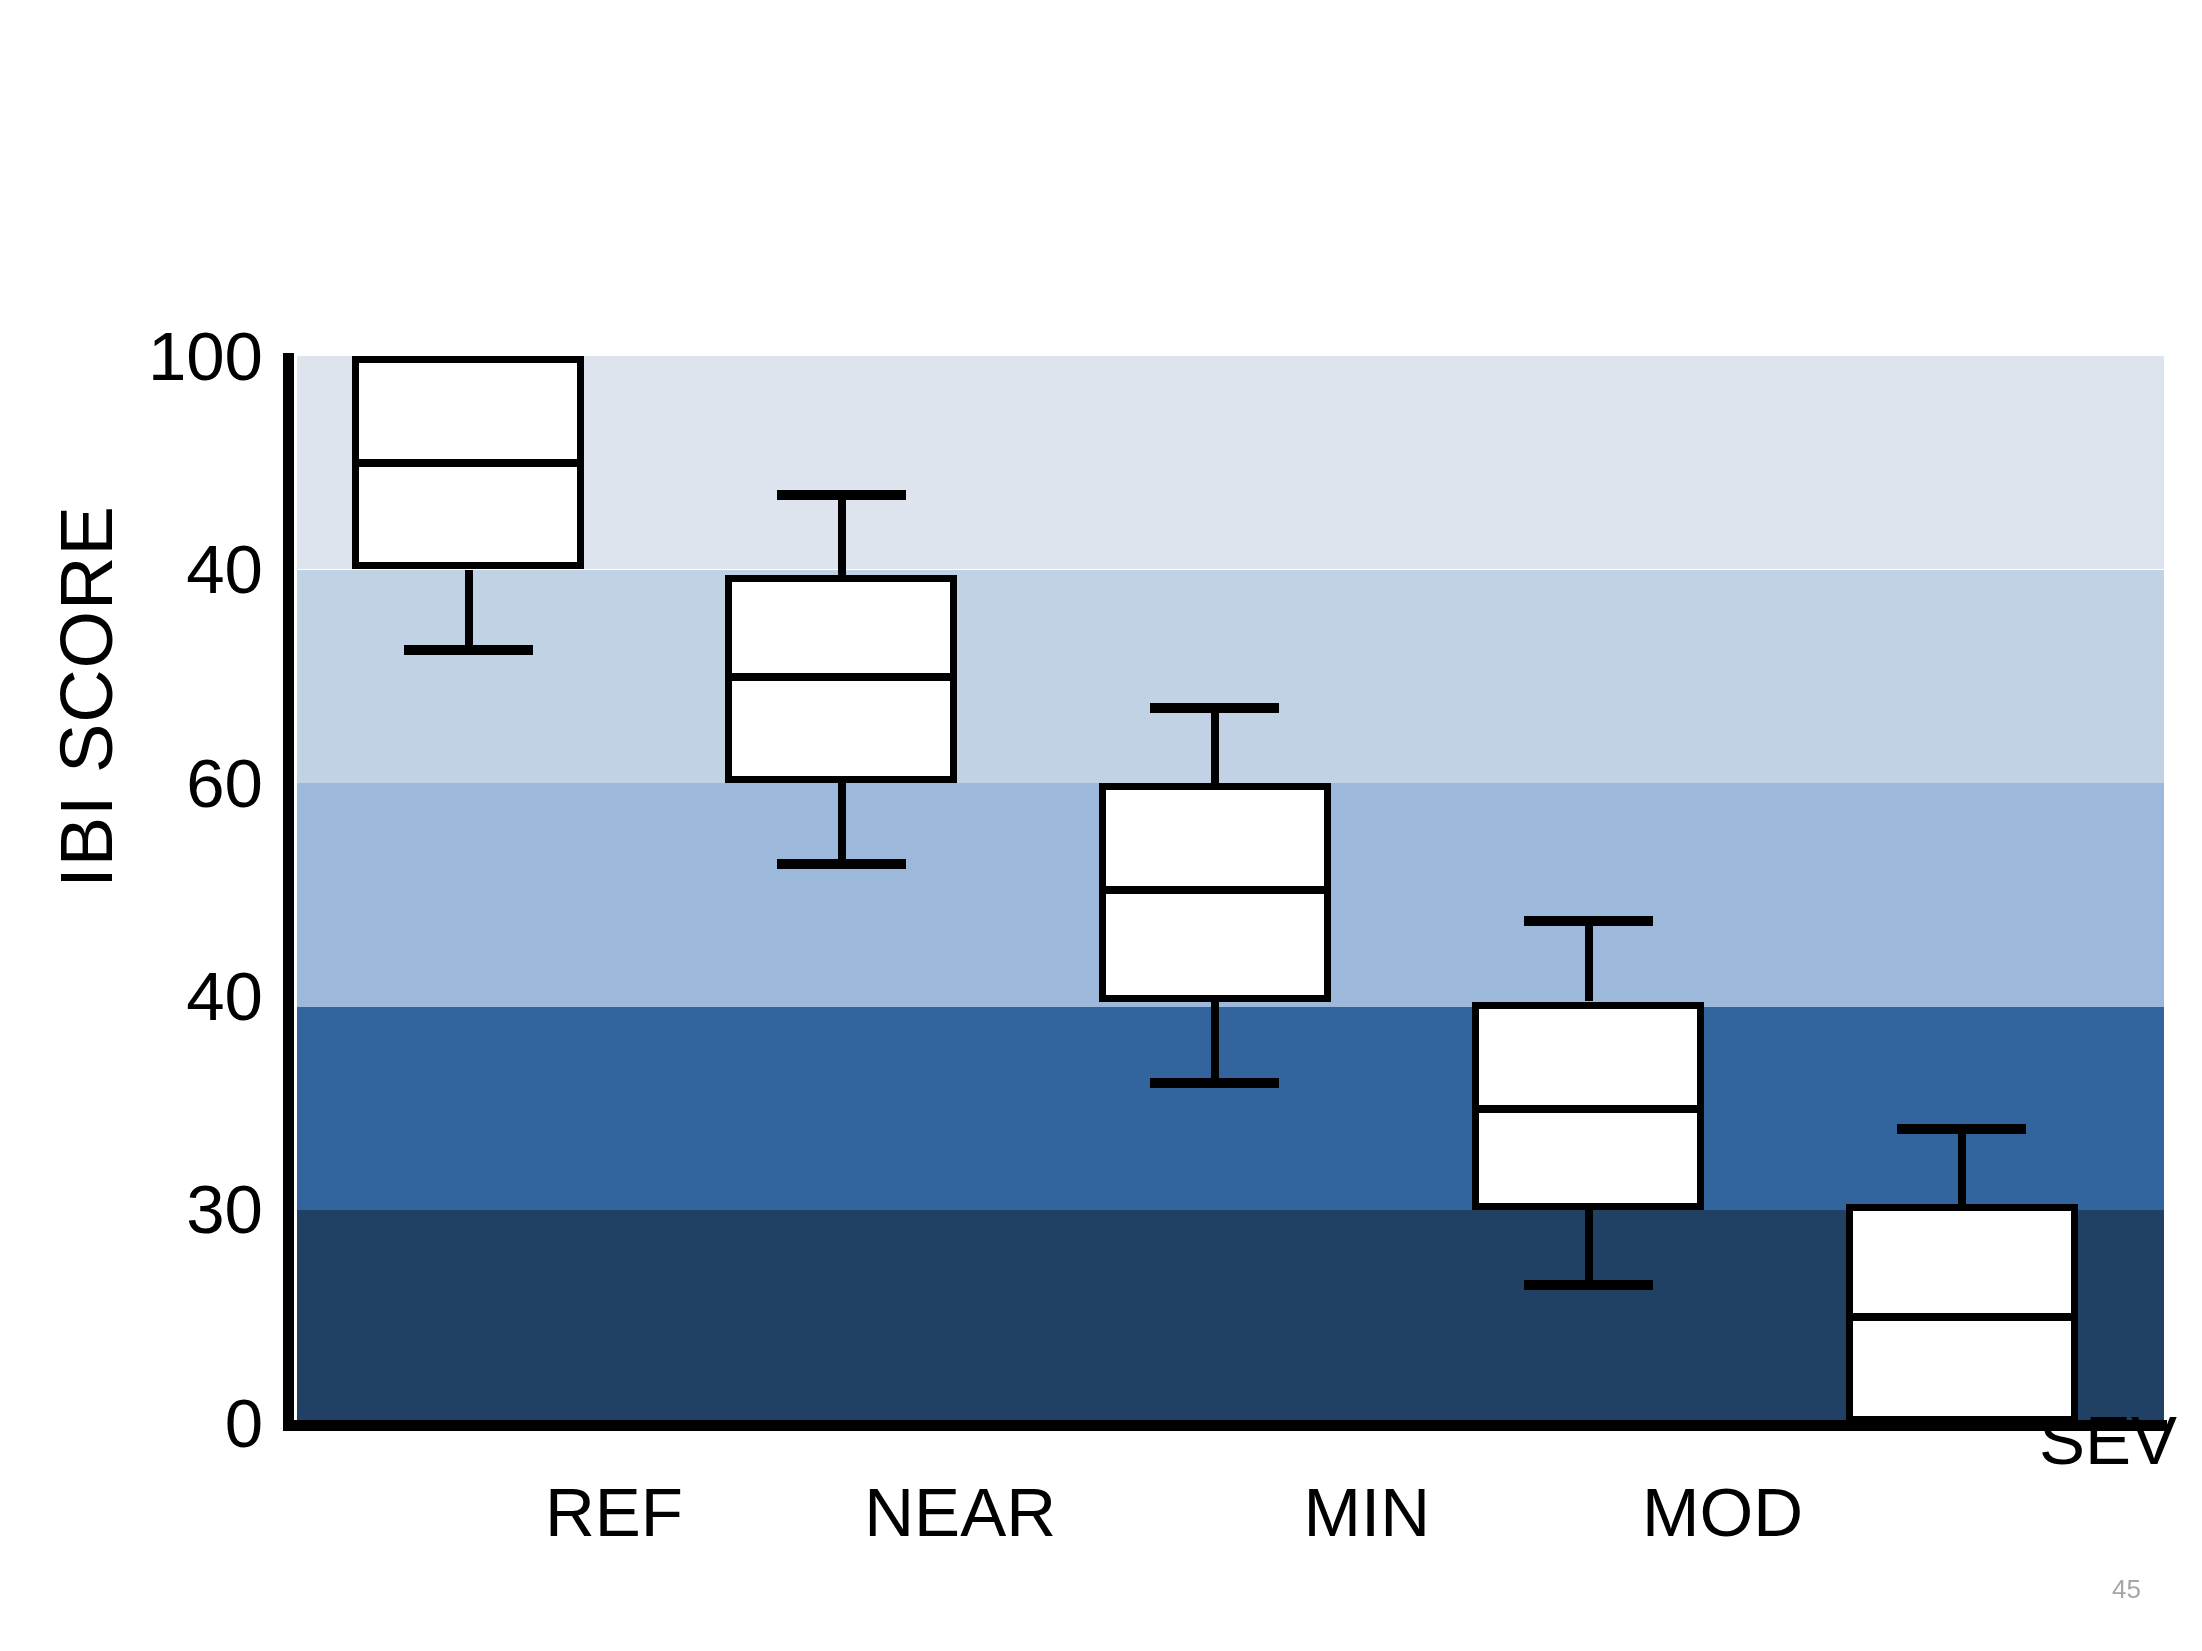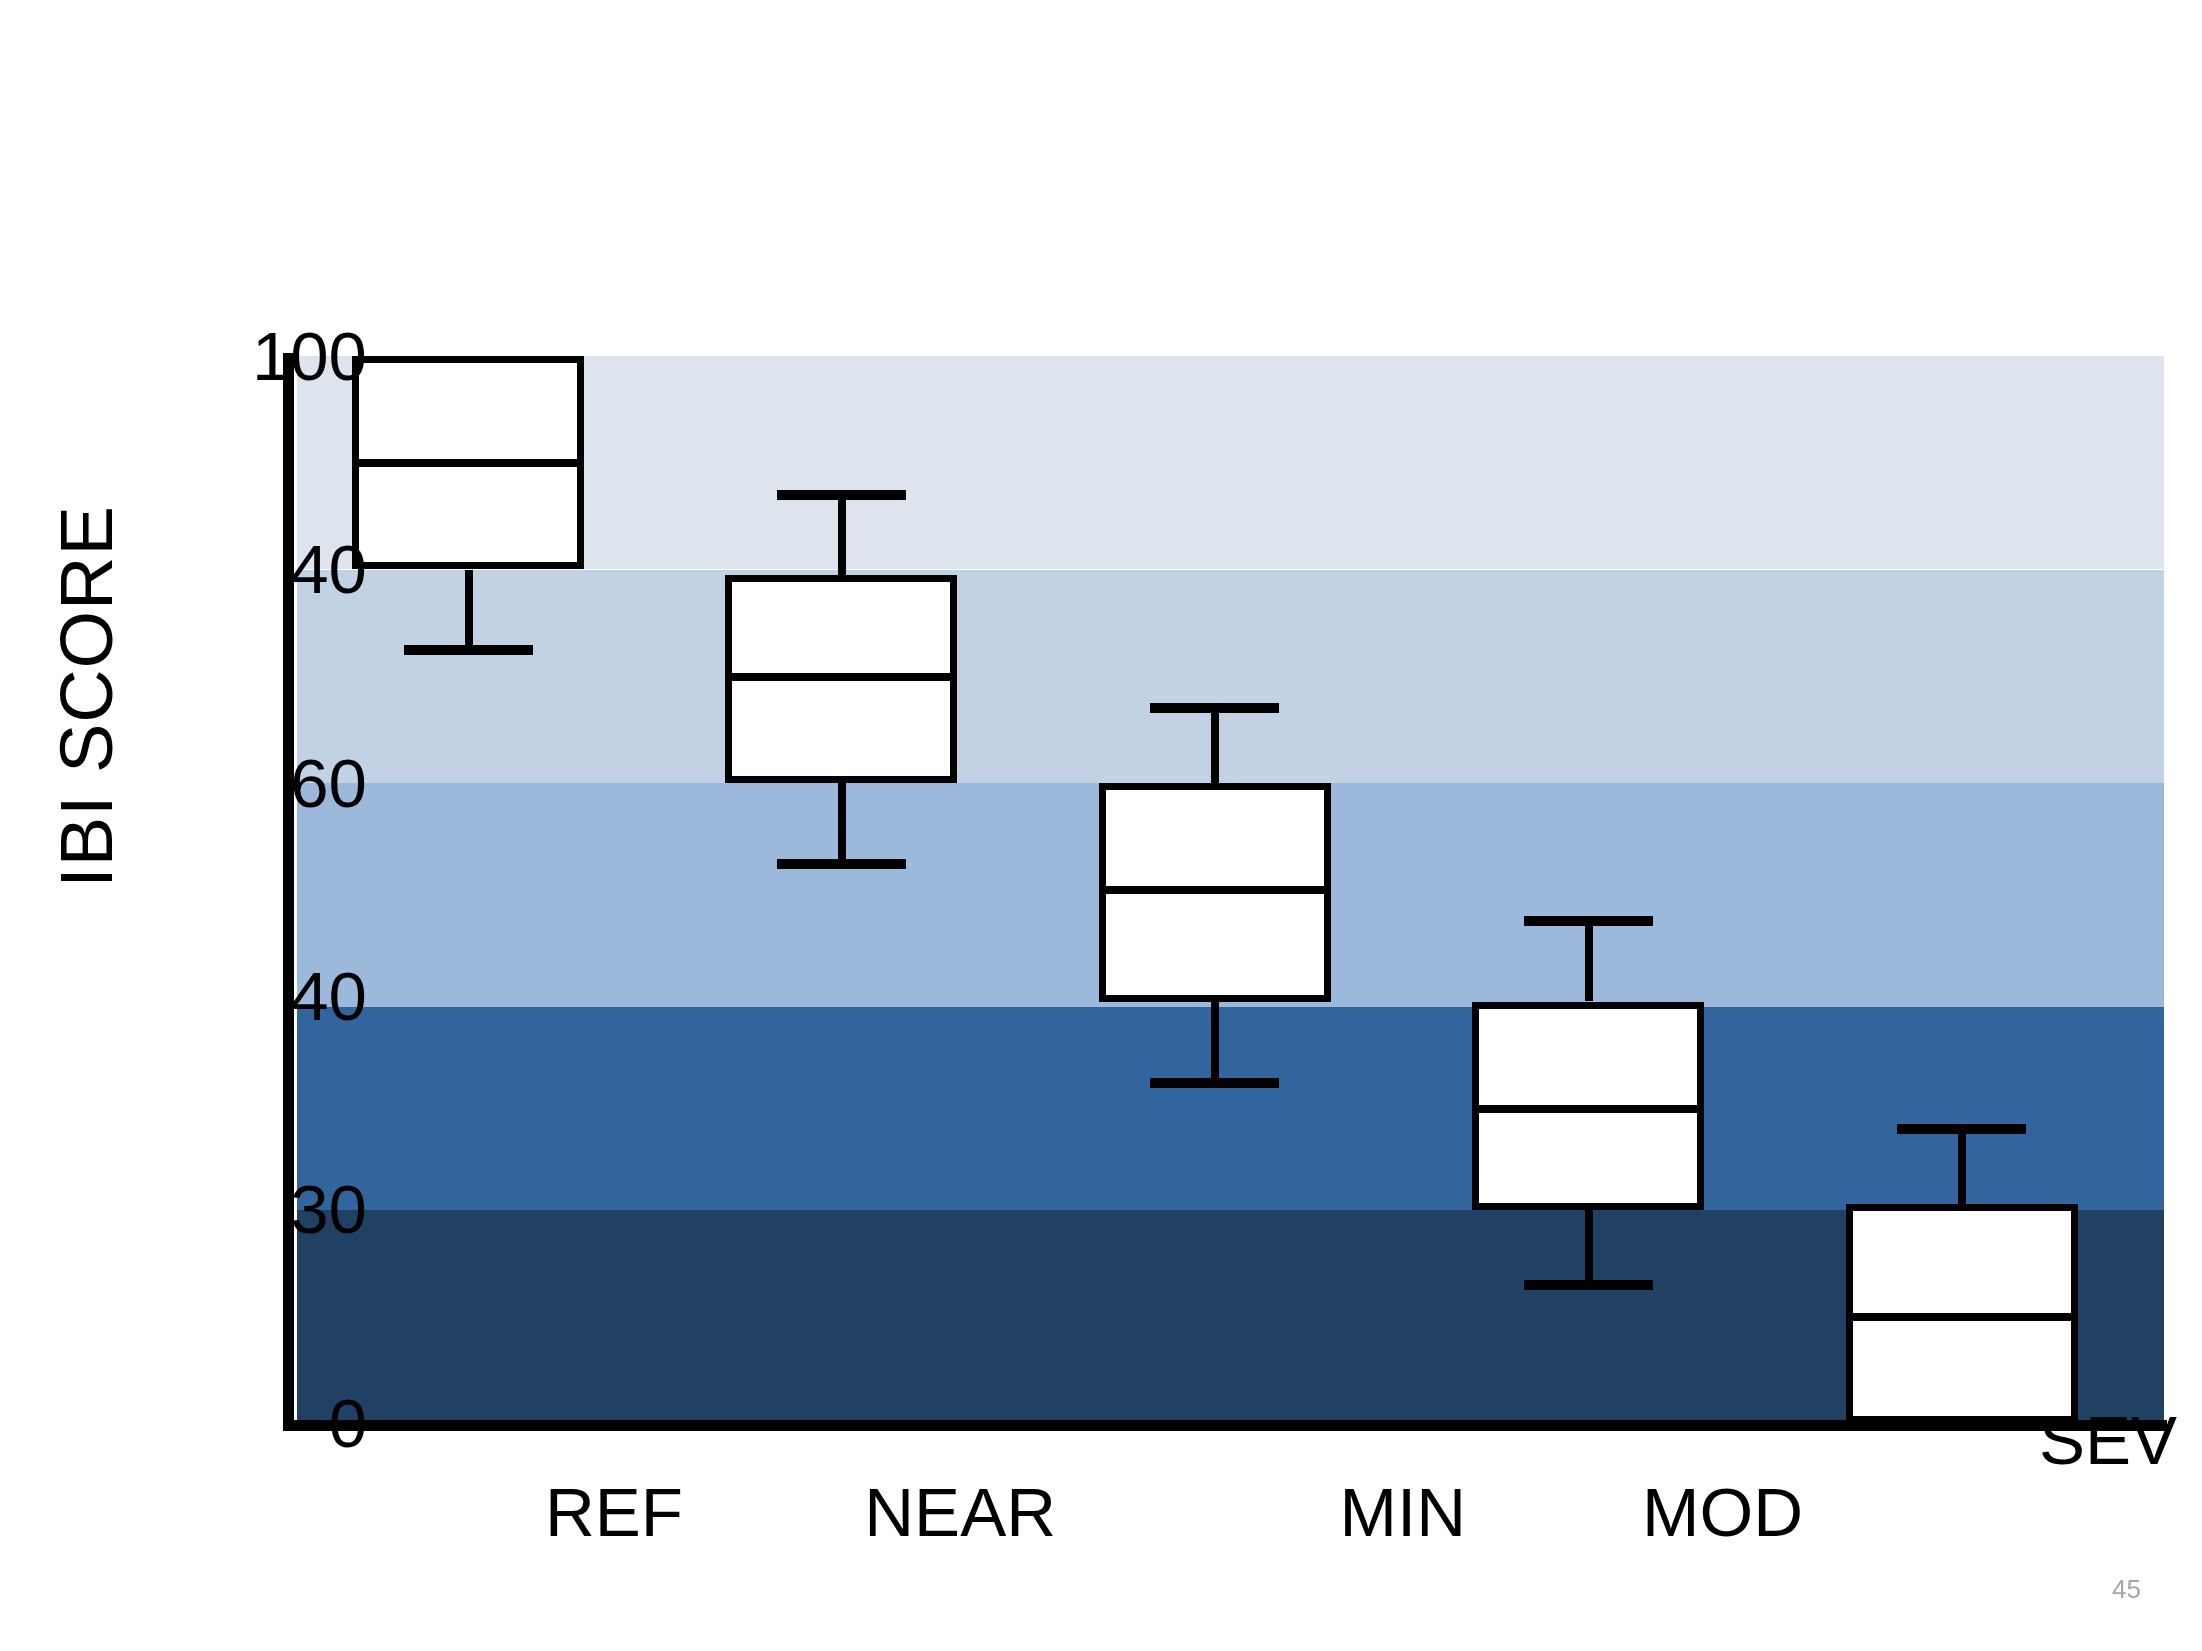--- a/index.html
+++ b/index.html
@@ -68,21 +68,21 @@
   .axis-x {
     position: absolute;
     left: 283px;
     top: 1420px;
     width: 1884px;
     height: 11.2px;
     background: #000000;
   }
   .ytick {
     position: absolute;
-    right: 1836px;
+    right: 1940px;
     width: 241px;
     text-align: right;
     font-size: 69px;
     color: #000000;
     line-height: 1;
   }
   .xtick {
     position: absolute;
     text-align: right;
     font-size: 69px;
@@ -181,21 +181,21 @@
         <div class="ytick" style="top: 1389px;">0</div>
         <div class="ytick" style="top: 1175px;">30</div>
         <div class="ytick" style="top: 962px;">40</div>
         <div class="ytick" style="top: 749px;">60</div>
         <div class="ytick" style="top: 535px;">40</div>
         <div class="ytick" style="top: 322px;">100</div>
       </div>
     <div id="xticks-layer">
         <div class="xtick" style="left: 253px; width: 430px; top: 1478px;">REF</div>
         <div class="xtick" style="left: 626px; width: 430px; top: 1478px;">NEAR</div>
-        <div class="xtick" style="left: 1036px; width: 430px; top: 1478px;">MIN</div>
+        <div class="xtick" style="left: 1000px; width: 430px; top: 1478px;">MIN</div>
         <div class="xtick" style="left: 1373px; width: 430px; top: 1478px;">MOD</div>
         <div class="xtick" style="left: 1747px; width: 430px; top: 1406px;">SEV</div>
       </div>
   </div>
 
   <div id="page-number">45</div>
 
 </div>
 
 

